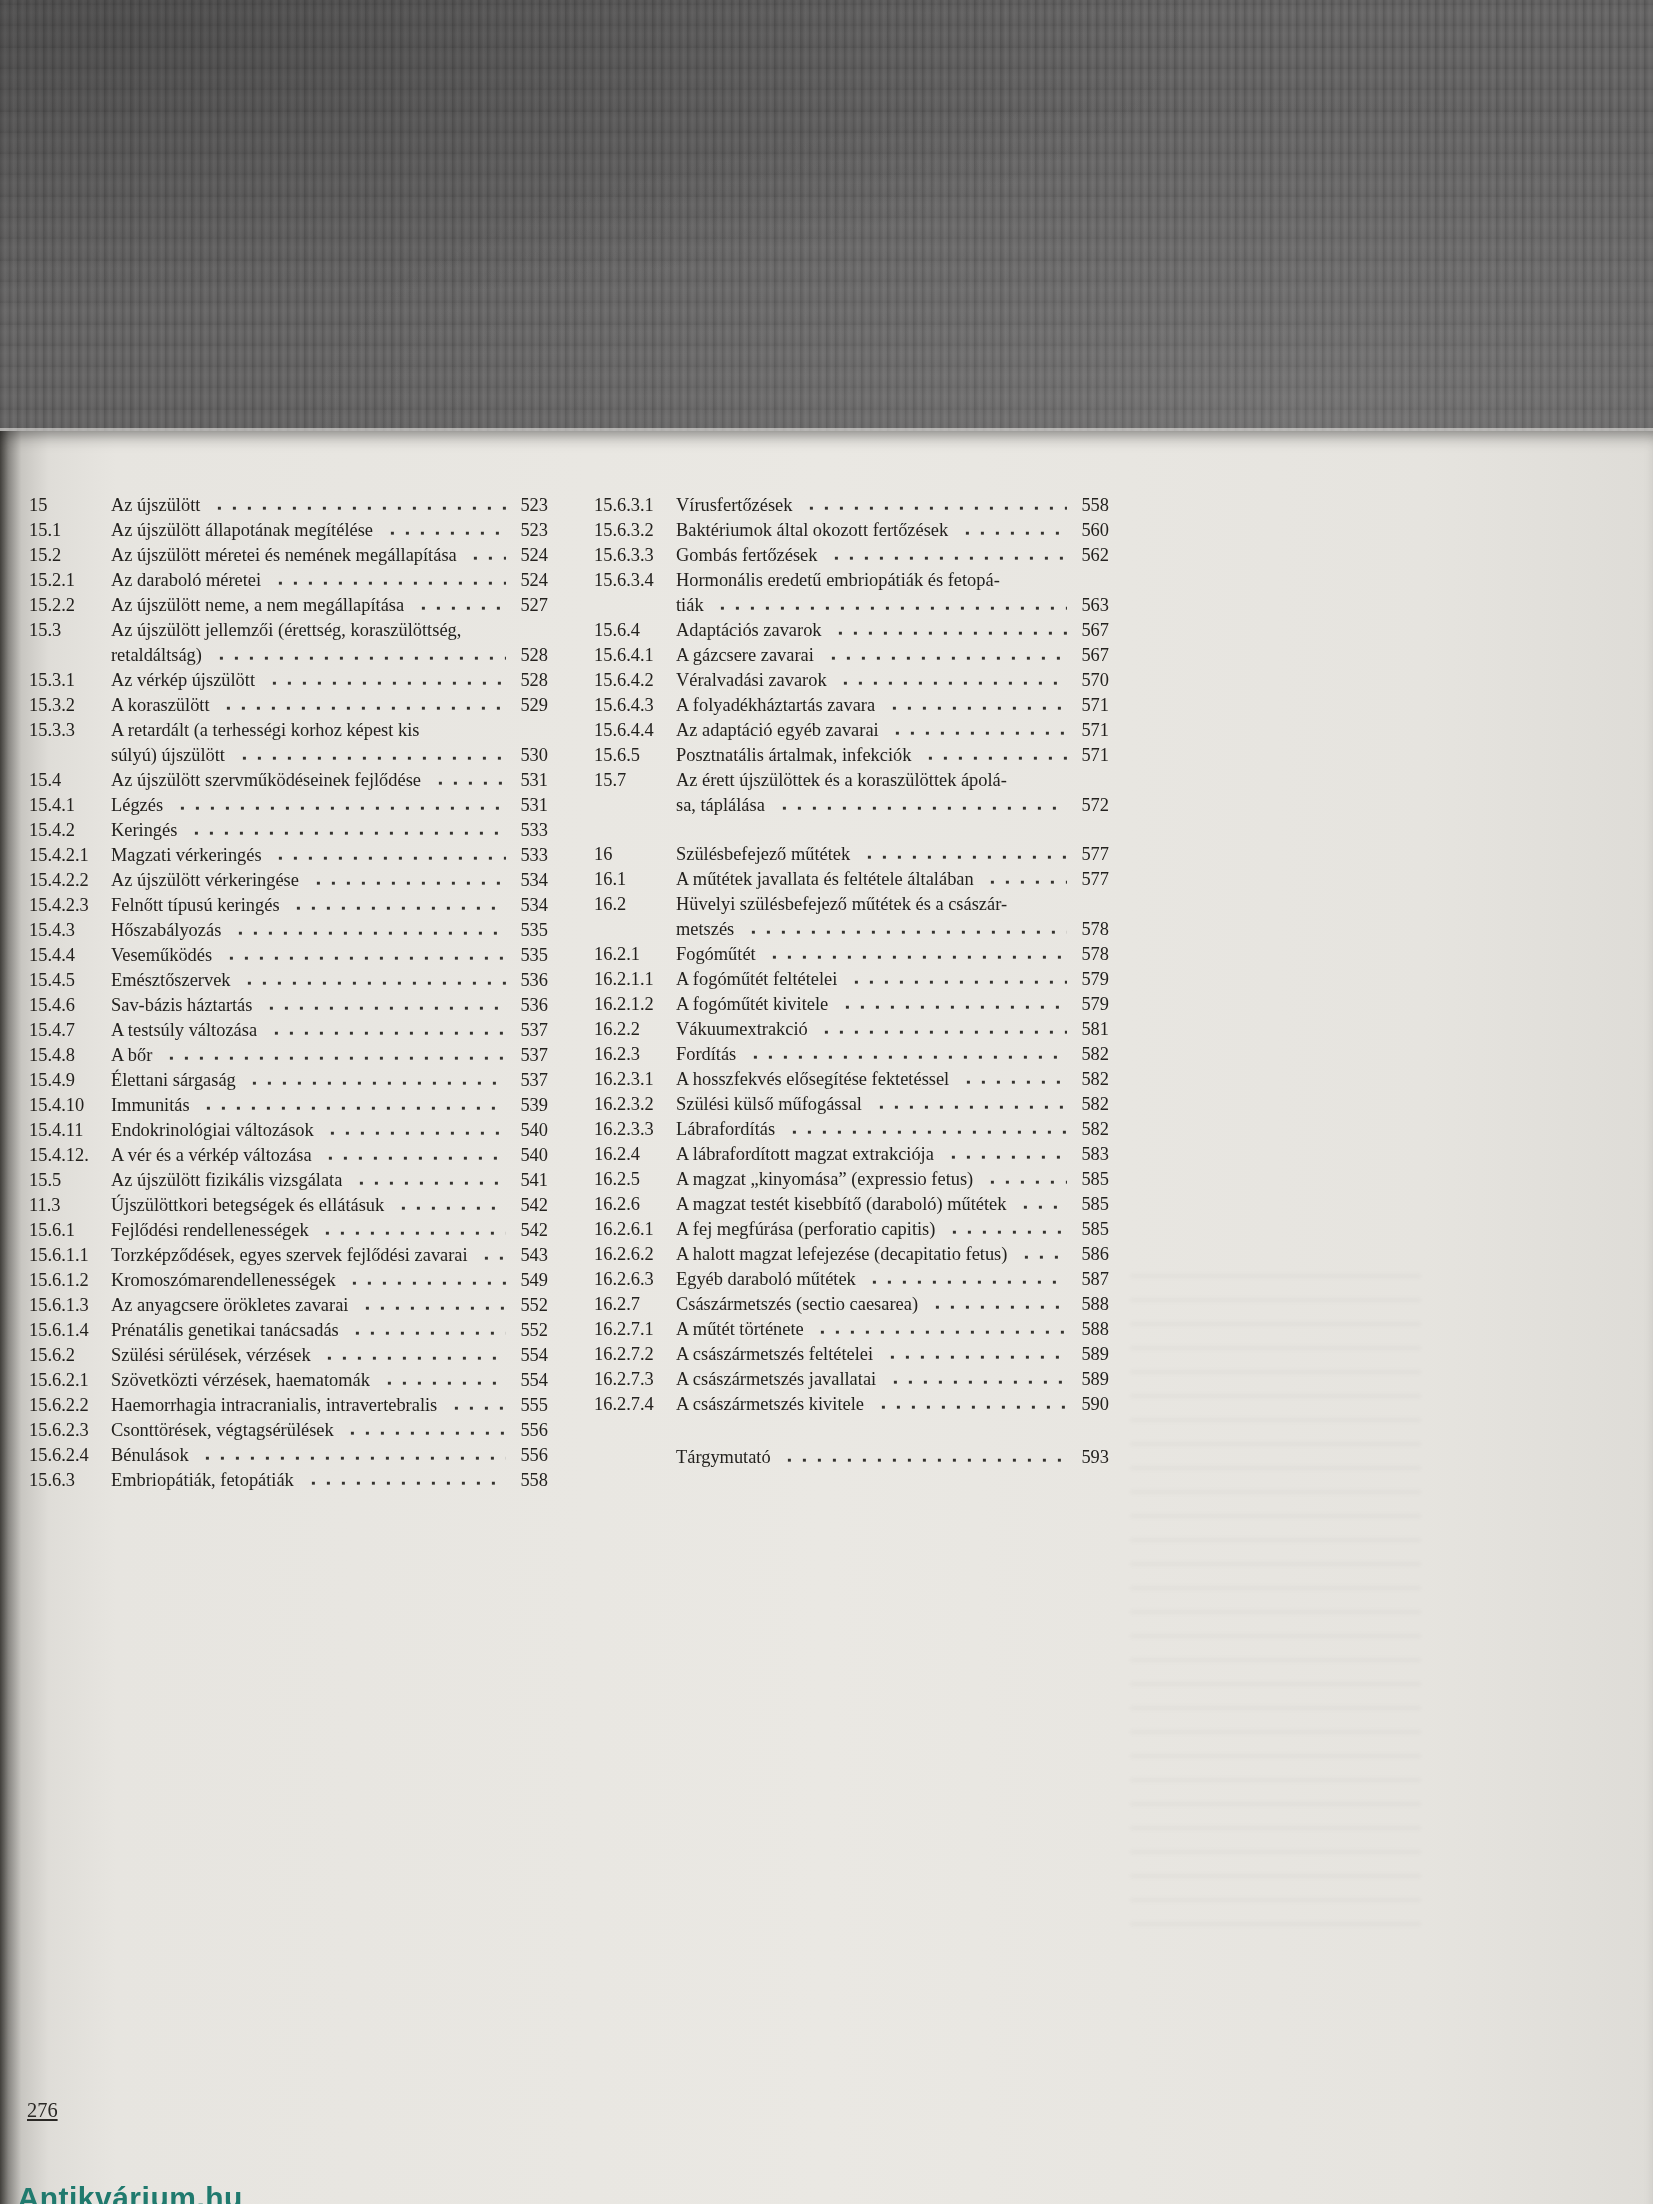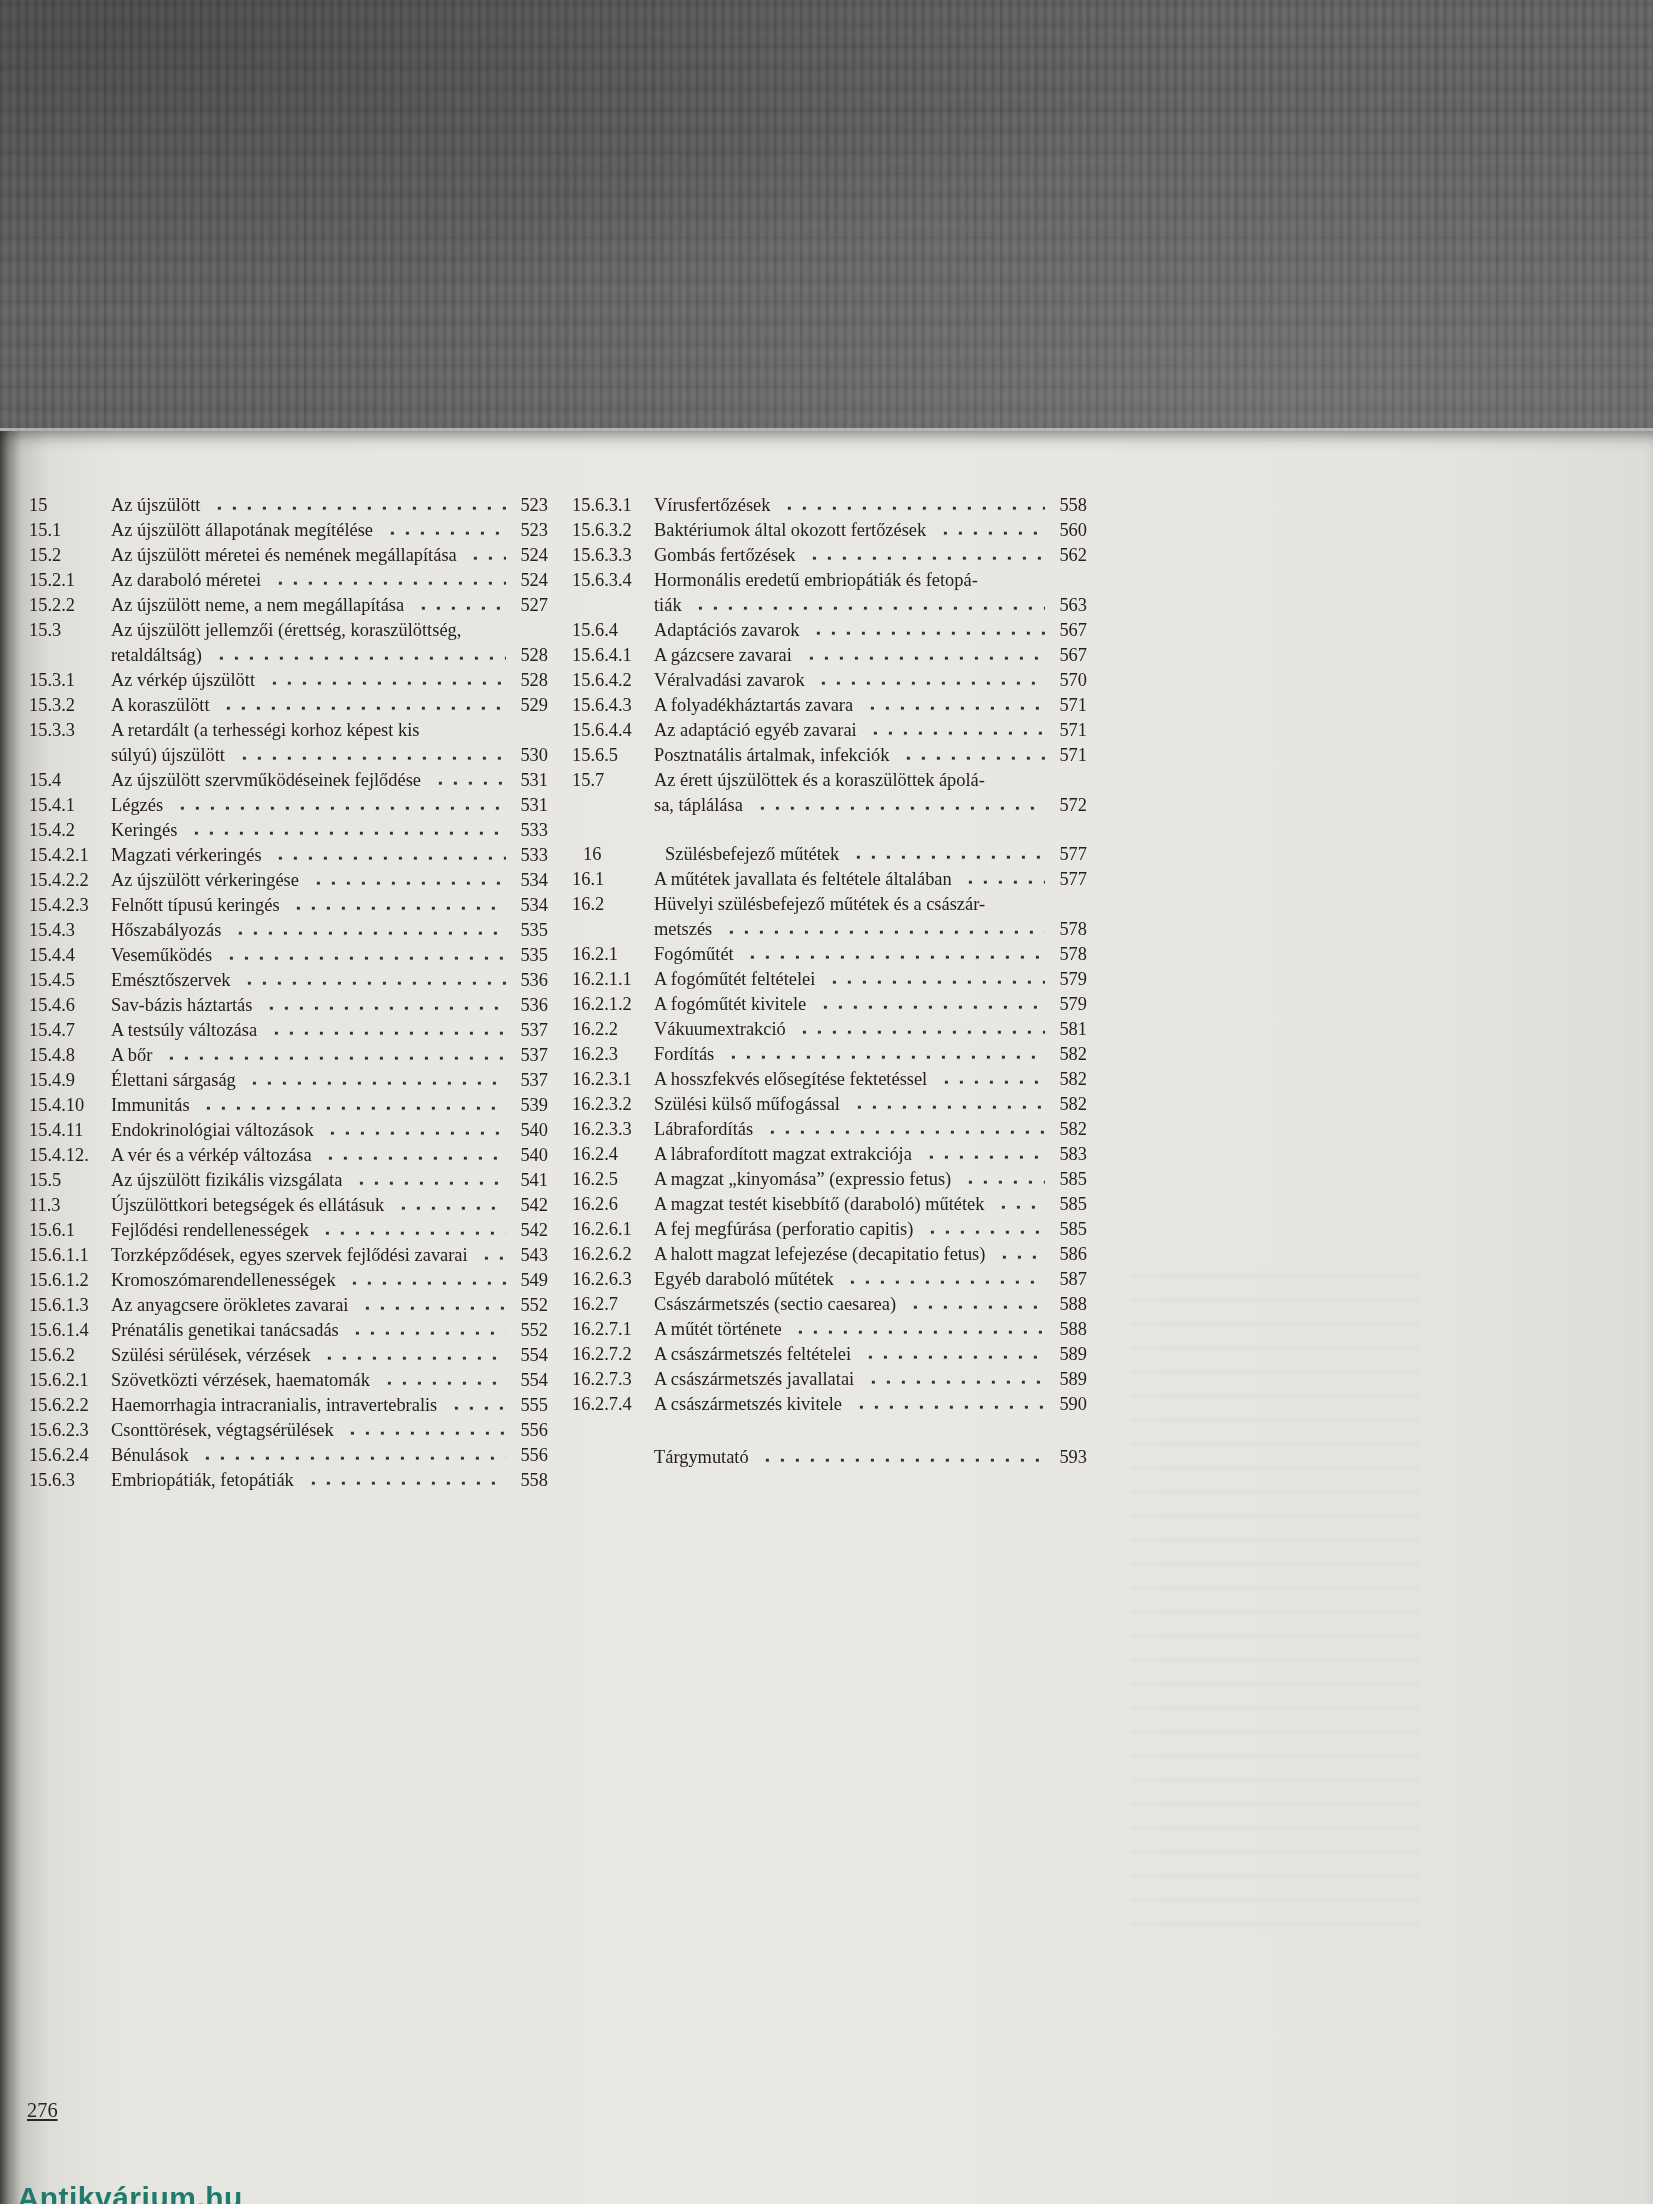--- a/index.html
+++ b/index.html
@@ -40,24 +40,24 @@
     position: absolute; left: 1130px; top: 825px; width: 291px; height: 670px;
     background: repeating-linear-gradient(0deg,
       rgba(95,92,88,0.10) 0px, rgba(95,92,88,0.10) 3.9px,
       rgba(0,0,0,0) 3.9px, rgba(0,0,0,0) 24px);
     filter: blur(1.9px);
     opacity: 0.45;
   }
 
   .toc-col { position: absolute; top: 493px; font-size: 18.4px; }
   .col-left  { left: 29px;  width: 519px; }
-  .col-right { left: 572px; width: 515px; }
+  .col-right { left: 594px; width: 515px; }
 
   .toc-entry { }
-  .toc-entry.gap { margin-top: 24px; margin-left: 11px; }
+  .toc-entry.gap { margin-top: 24px; }
   .toc-entry.gap-double { margin-top: 28px; }
 
   .toc-line {
     display: flex; align-items: baseline;
     line-height: 25px; height: 25px;
   }
   .num { flex: 0 0 82px; white-space: nowrap; }
   .title { flex: 0 1 auto; white-space: nowrap; }
   .dots {
     flex: 1 1 13.6px; min-width: 0; height: 18.4px;

